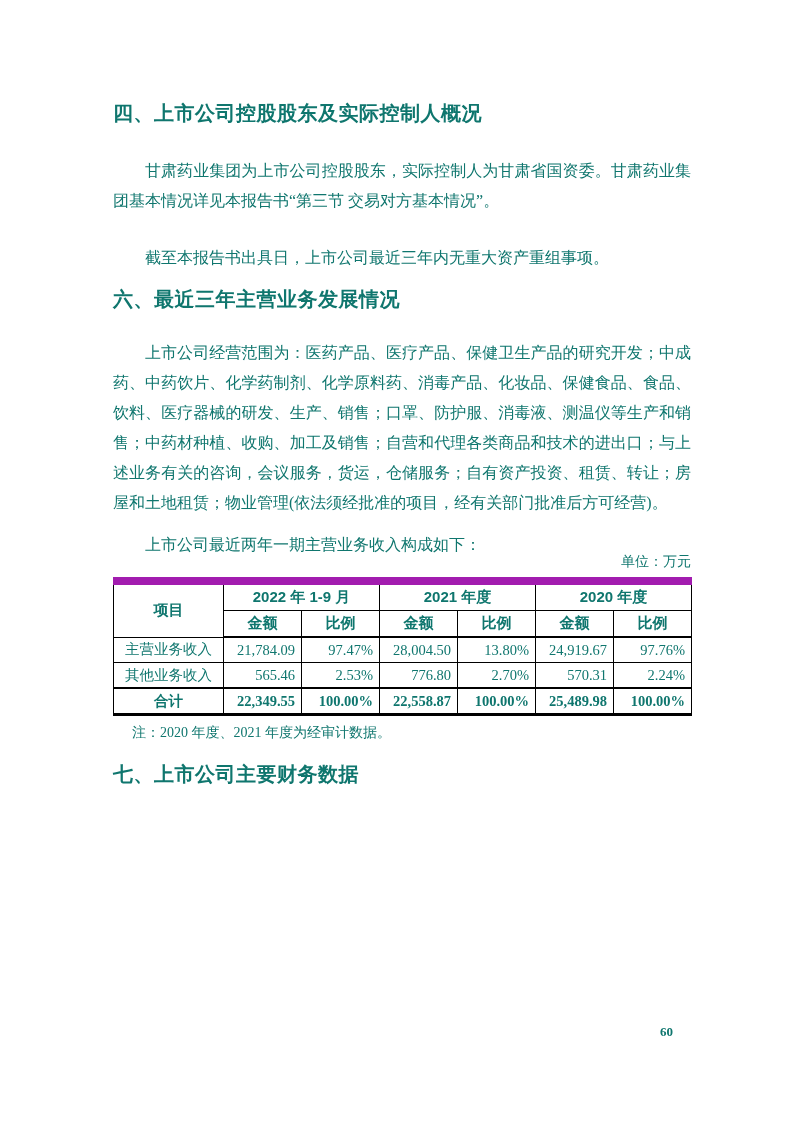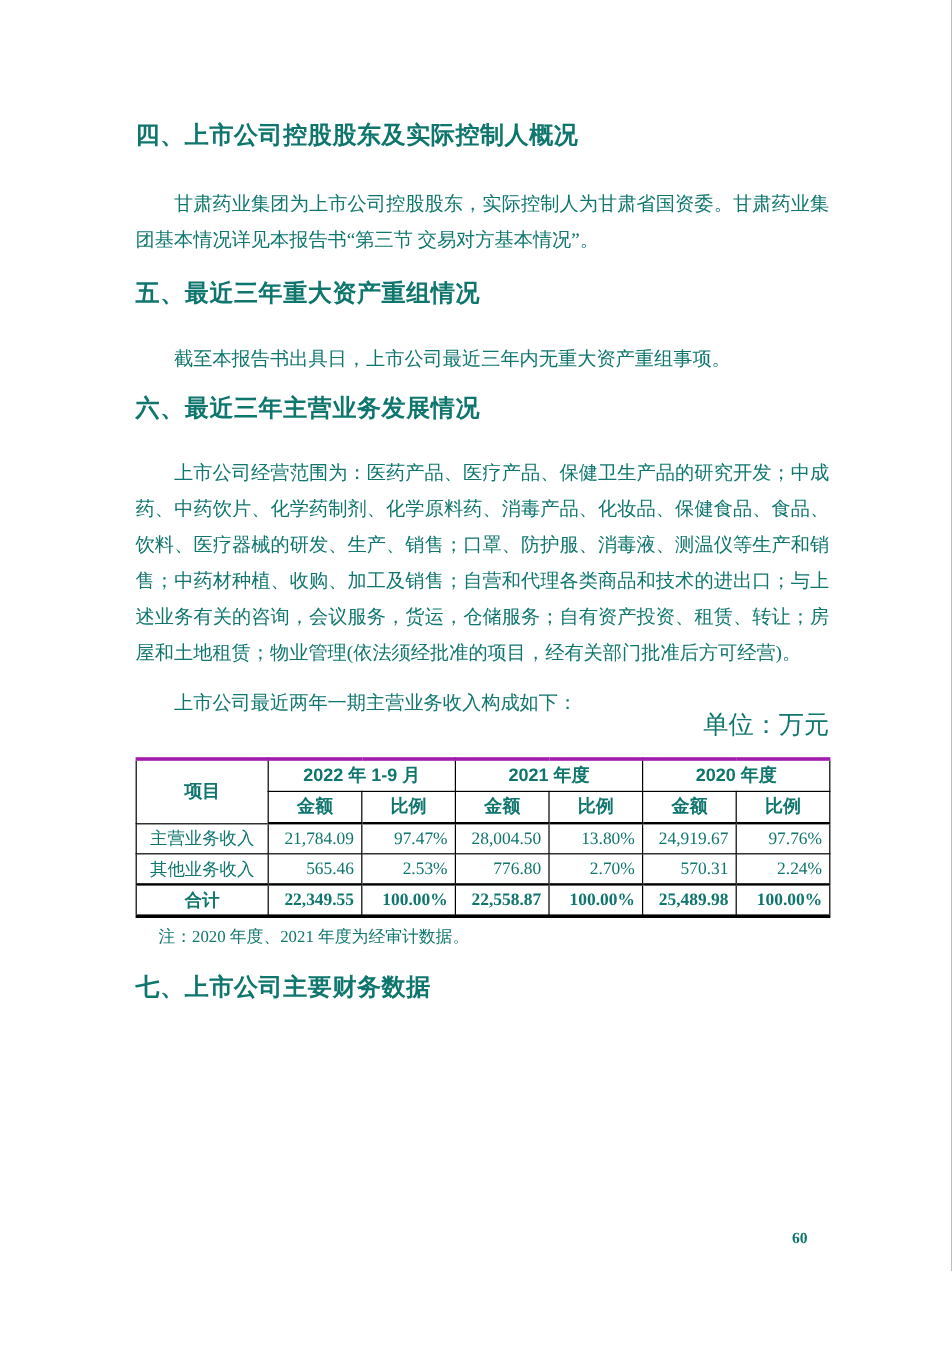--- a/index.html
+++ b/index.html
@@ -40,29 +40,29 @@
   .mt-h5 { margin-top: 16px; }
   .mt-p2 { margin-top: 27px; }
   .mt-h6 { margin-top: 13px; }
   .mt-p3 { margin-top: 26px; }
   .mt-p4 { margin-top: 12px; }
   .mt-p5 { margin-top: 12px; }
   .unit-line {
     margin-top: -8px;
     height: 20px;
     line-height: 20px;
-    font-size: 21px;
+    font-size: 14px;
     text-align: right;
   }
   table.revenue {
-    margin-top: 17px;
+    margin-top: 5px;
     width: 578px;
     border-collapse: collapse;
     table-layout: fixed;
-    border-top: 3px solid #a21caf;
+    border-top: 8px solid #a21caf;
     border-bottom: 3px solid #000;
   }
   table.revenue th, table.revenue td {
     border: 1px solid #000;
     padding: 0 6px;
     overflow: hidden;
     white-space: nowrap;
   }
   table.revenue th {
     font-family: "Liberation Sans", "DejaVu Sans", sans-serif;
@@ -104,21 +104,20 @@
 </head>
 <body>
 
 <div class="page">
   <div class="content">
 
     <h2 class="section-heading">四、上市公司控股股东及实际控制人概况</h2>
 
     <p class="body-para mt-p1">甘肃药业集团为上市公司控股股东，实际控制人为甘肃省国资委。甘肃药业集团基本情况详见本报告书“第三节 交易对方基本情况”。</p>
 
-    <h2 class="section-heading mt-h5">五、最近三年重大资产重组情况</h2>
 
     <p class="body-para mt-p2">截至本报告书出具日，上市公司最近三年内无重大资产重组事项。</p>
 
     <h2 class="section-heading mt-h6">六、最近三年主营业务发展情况</h2>
 
     <p class="body-para mt-p3">上市公司经营范围为：医药产品、医疗产品、保健卫生产品的研究开发；中成药、中药饮片、化学药制剂、化学原料药、消毒产品、化妆品、保健食品、食品、饮料、医疗器械的研发、生产、销售；口罩、防护服、消毒液、测温仪等生产和销售；中药材种植、收购、加工及销售；自营和代理各类商品和技术的进出口；与上述业务有关的咨询，会议服务，货运，仓储服务；自有资产投资、租赁、转让；房屋和土地租赁；物业管理(依法须经批准的项目，经有关部门批准后方可经营)。</p>
 
 
     <p class="body-para mt-p5">上市公司最近两年一期主营业务收入构成如下：</p>
 

